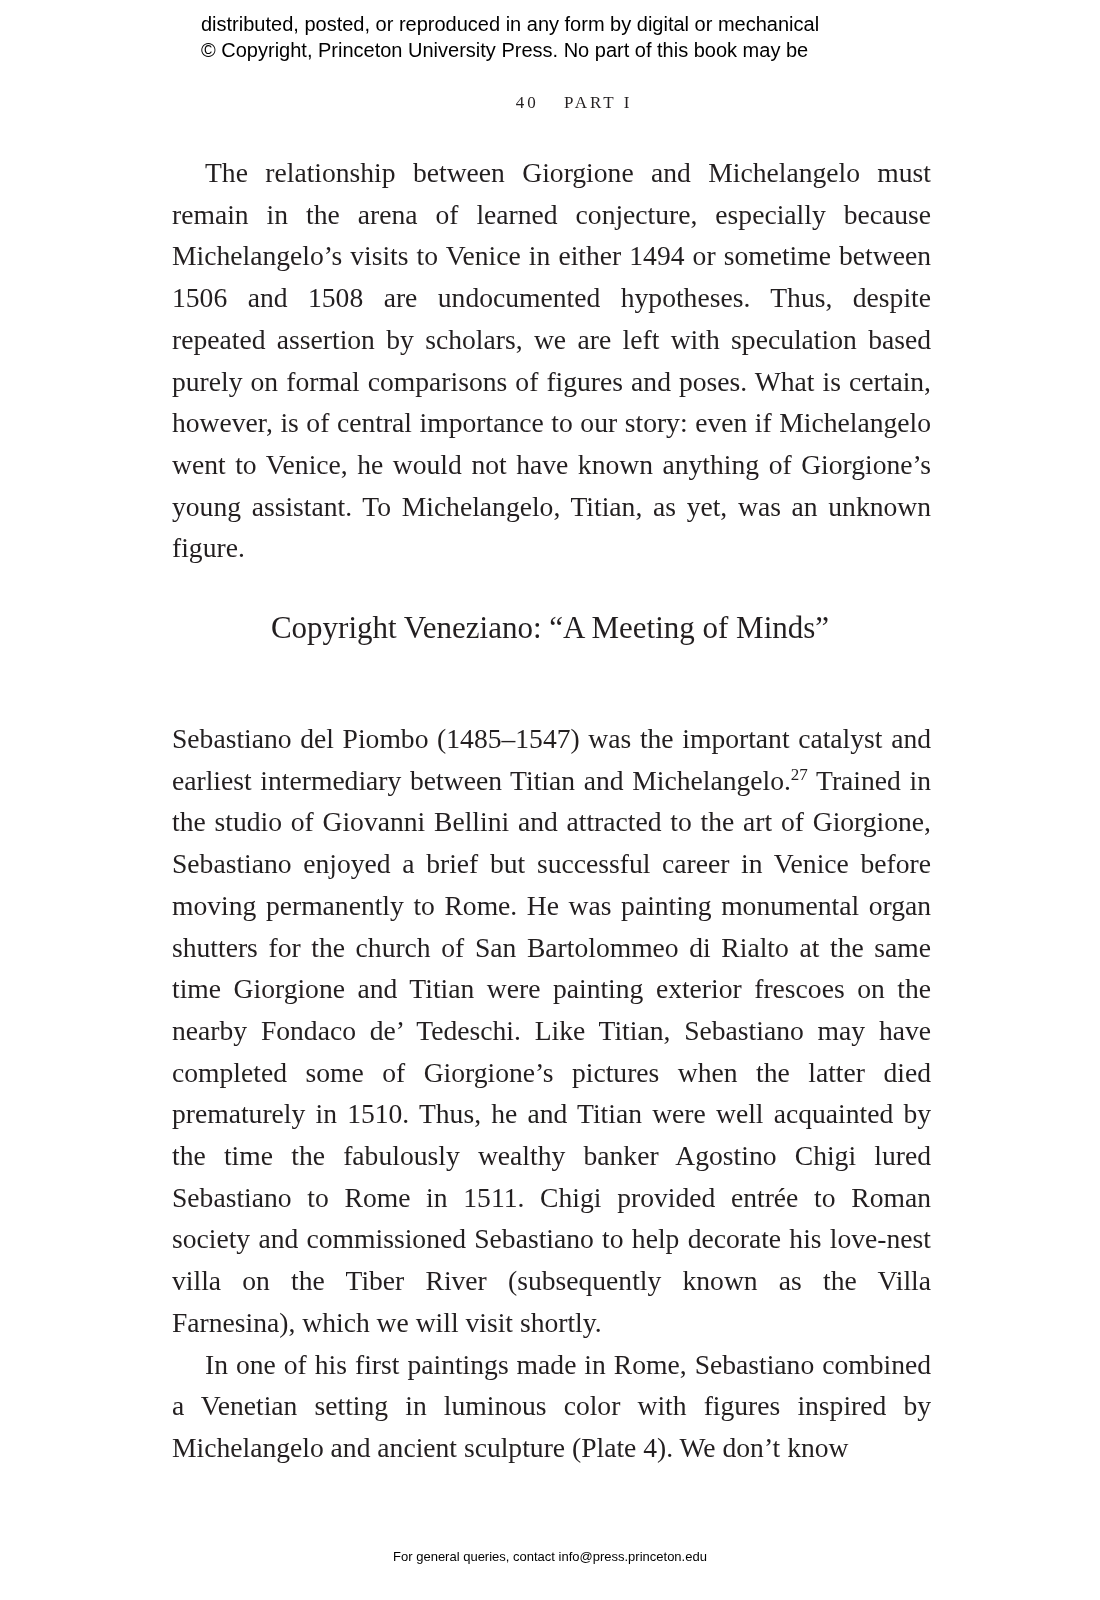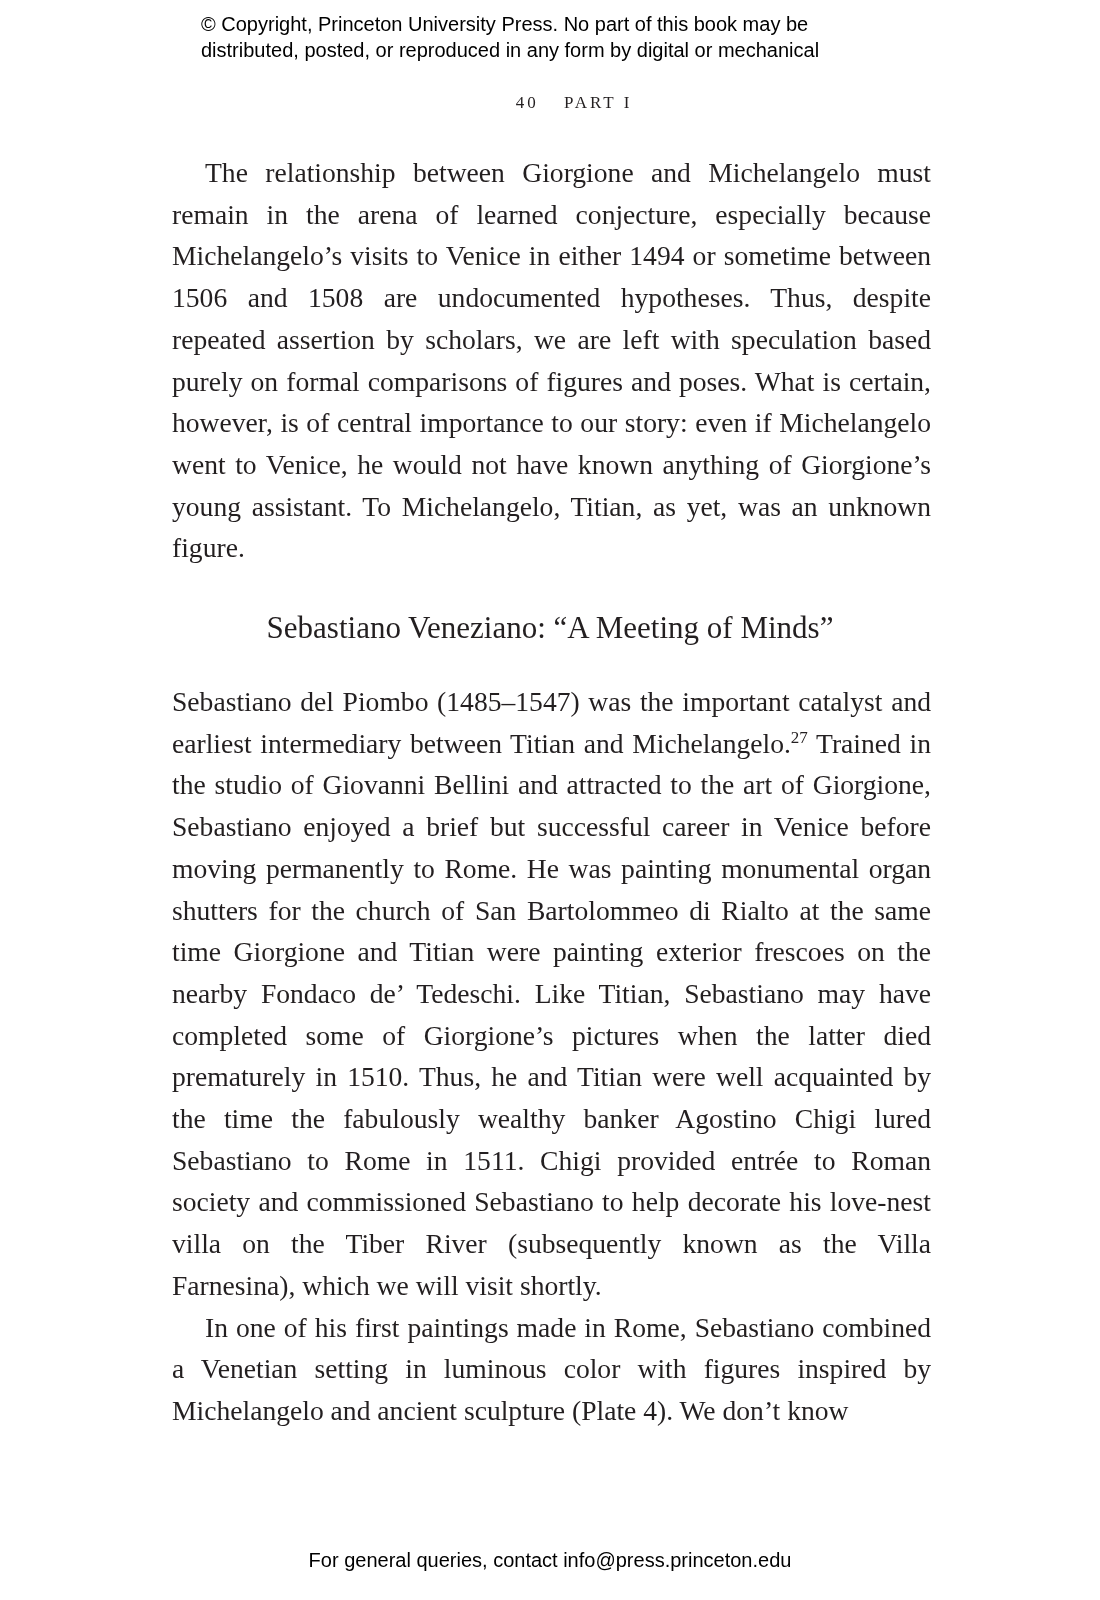--- a/index.html
+++ b/index.html
@@ -18,44 +18,44 @@
     font-family: "Liberation Serif", serif; font-size: 27.6px; line-height: 41.7px;
     text-align: justify; color: #231f20;
   }
   .text-block p { margin: 0; }
   .indent { text-indent: 33px; }
   #block-1 { top: 152px; }
   .heading {
     position: absolute; left: 0; top: 606px; width: 1100px; text-align: center;
     font-family: "Liberation Serif", serif; font-size: 31px; line-height: 44px; color: #231f20;
   }
-  #block-2 { top: 681px; }
+  #block-2 { top: 718px; }
   sup { font-size: 17px; line-height: 0; vertical-align: 10px; }
   .footer {
     position: absolute; left: 0; top: 1549px; width: 1100px; text-align: center;
-    font-family: "Liberation Sans", sans-serif; font-size: 20px; color: #000;
+    font-family: "Liberation Sans", sans-serif; font-size: 13px; color: #000;
   }
 </style>
 </head>
 <body>
 
 <div class="copyright">
+  <div>distributed, posted, or reproduced in any form by digital or mechanical</div>
   <div>© Copyright, Princeton University Press. No part of this book may be</div>
-  <div>distributed, posted, or reproduced in any form by digital or mechanical</div>
 </div>
 
 <div class="running-head">
   <span>40</span>
   <span>PART I</span>
 </div>
 
 <div class="text-block" id="block-1">
   <p class="indent">The relationship between Giorgione and Michelangelo must remain in the arena of learned conjecture, especially because Michelangelo’s visits to Venice in either 1494 or sometime between 1506 and 1508 are undocumented hypotheses. Thus, despite repeated assertion by scholars, we are left with speculation based purely on formal comparisons of figures and poses. What is certain, however, is of central importance to our story: even if Michelangelo went to Venice, he would not have known anything of Giorgione’s young assistant. To Michelangelo, Titian, as yet, was an unknown figure.</p>
 </div>
 
-<h2 class="heading" style="margin:0;font-weight:normal;">Sebastiano Veneziano: “A Meeting of Minds”</h2>
+<h2 class="heading" style="margin:0;font-weight:normal;">Copyright Veneziano: “A Meeting of Minds”</h2>
 
 <div class="text-block" id="block-2">
   <p><span>Sebastiano del Piombo (1485–1547) was the important catalyst and earliest intermediary between Titian and Michelangelo.</span><sup>27</sup><span> Trained in the studio of Giovanni Bellini and attracted to the art of Giorgione, Sebastiano enjoyed a brief but successful career in Venice before moving permanently to Rome. He was painting monumental organ shutters for the church of San Bartolommeo di Rialto at the same time Giorgione and Titian were painting exterior frescoes on the nearby Fondaco de’ Tedeschi. Like Titian, Sebastiano may have completed some of Giorgione’s pictures when the latter died prematurely in 1510. Thus, he and Titian were well acquainted by the time the fabulously wealthy banker Agostino Chigi lured Sebastiano to Rome in 1511. Chigi provided entrée to Roman society and commissioned Sebastiano to help decorate his love-nest villa on the Tiber River (subsequently known as the Villa Farnesina), which we will visit shortly.</span></p>
   <p class="indent">In one of his first paintings made in Rome, Sebastiano combined a Venetian setting in luminous color with figures inspired by Michelangelo and ancient sculpture (Plate 4). We don’t know</p>
 </div>
 
 <div class="footer">For general queries, contact info@press.princeton.edu</div>
 
 </body></html>

